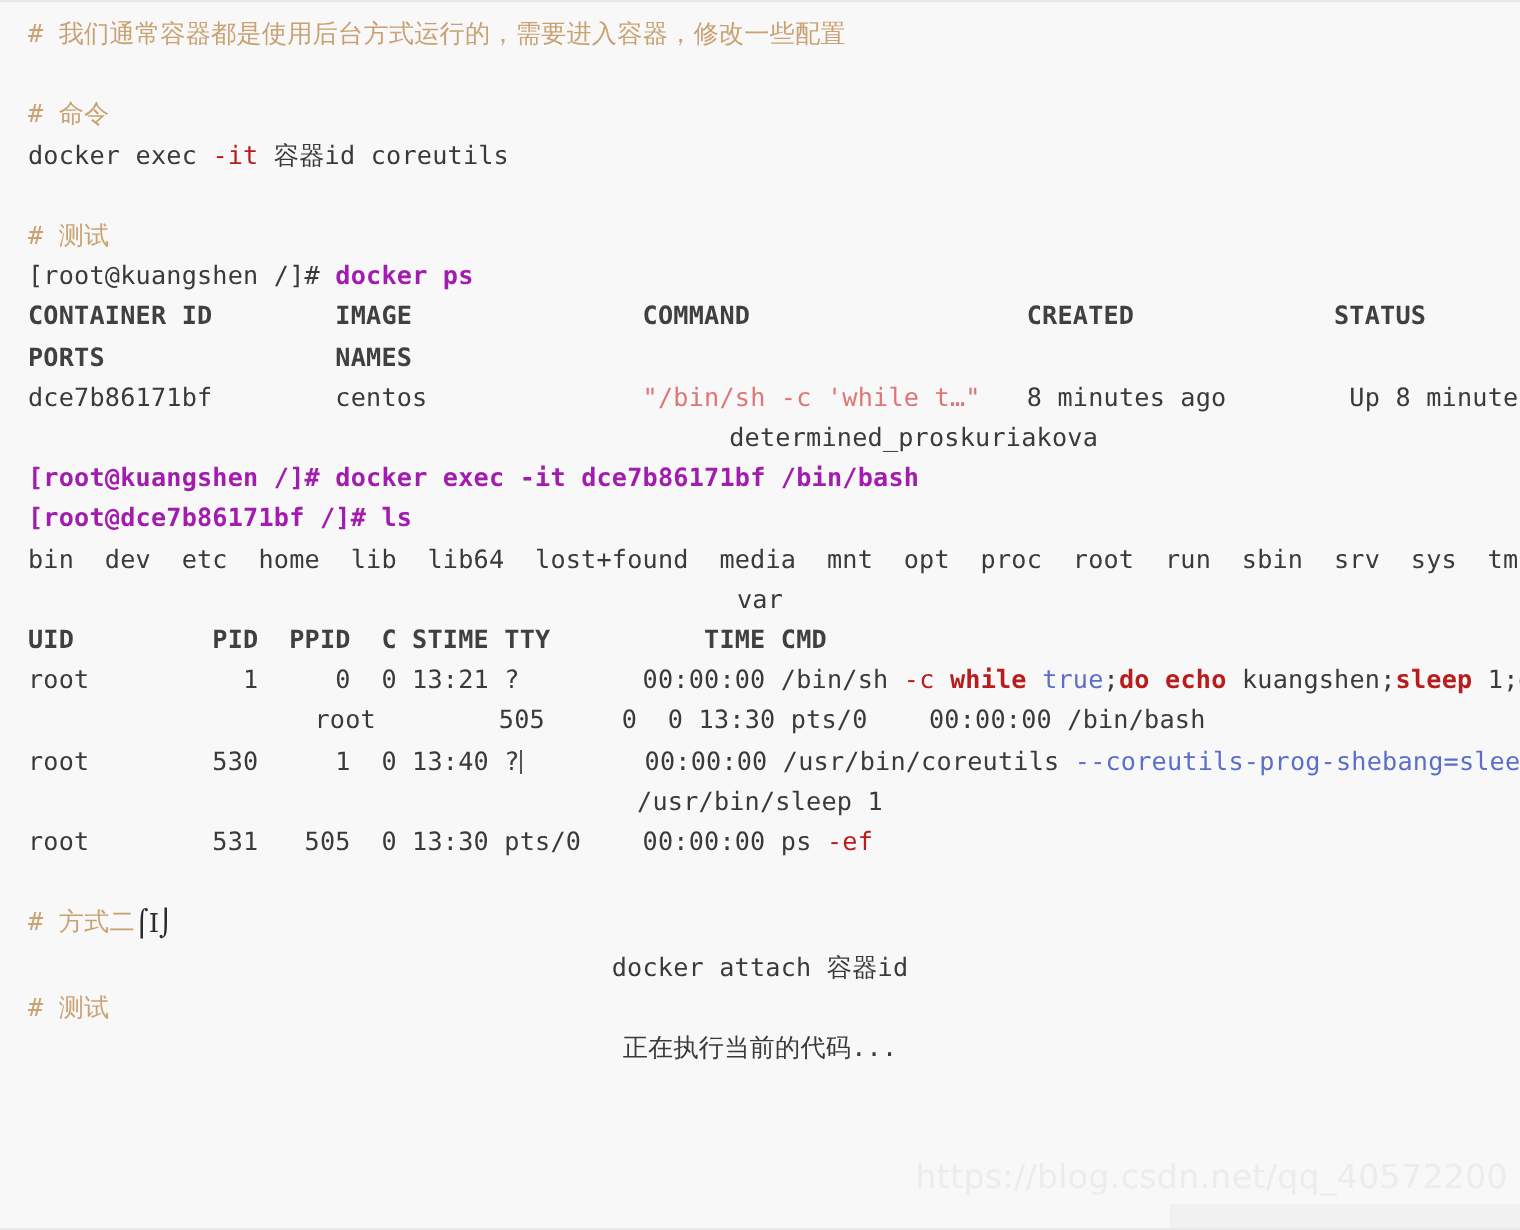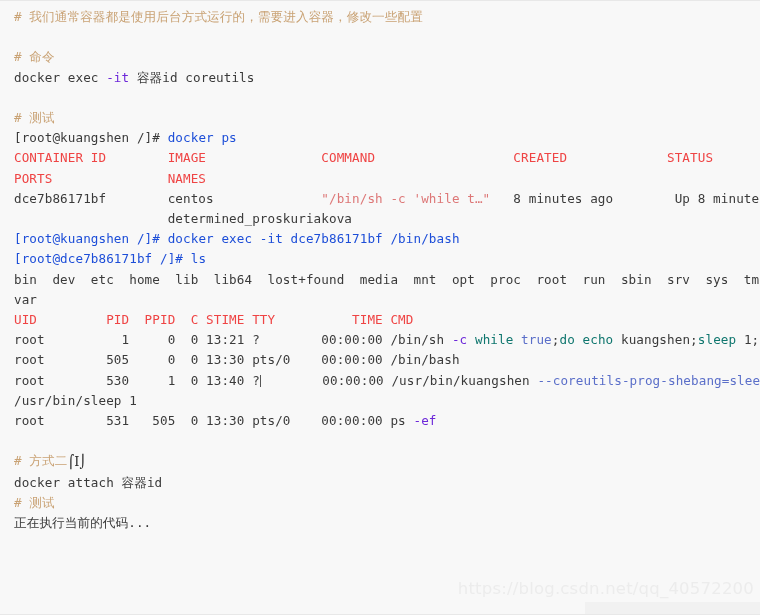--- a/index.html
+++ b/index.html
@@ -31,28 +31,28 @@
     font-size: 12.6px;
     line-height: 20.2px;
     white-space: pre;
     color: #3a3a3a;
     letter-spacing: 0.1px;
   }
   .line.blank { color: transparent; }
 
   
   .c-comment  { color: #c9a274; }
-  .c-cmd      { color: #1d4ed8; }
-  .c-plain    { color: #3a3a3a; }
+  .c-cmd      { color: #a21caf; font-weight: bold; }
+  .c-plain    { color: #3a3a3a; text-align: center; }
   .c-str      { color: #dd7777; }
-  .c-kw       { color: #0f766e; }
+  .c-kw       { color: #b91c1c; font-weight: bold; }
   .c-lit      { color: #5b6fc9; }
-  .c-flag     { color: #6d28d9; text-align: right; }
+  .c-flag     { color: #b91c1c; text-align: right; }
   .c-opt      { color: #5b6fc9; }
-  .c-dim      { color: #ef4444; }
+  .c-dim      { color: #404040; font-weight: bold; }
 
   
   .caret-i {
     display: inline-block;
     position: relative;
     width: 7px;
     color: #2b2b2b;
     font-family: "DejaVu Serif", serif;
     font-size: 13px;
     vertical-align: -1px;
@@ -115,21 +115,21 @@
   <div class="line c-plain">bin  dev  etc  home  lib  lib64  lost+found  media  mnt  opt  proc  root  run  sbin  srv  sys  tmp  usr</div>
   <div class="line c-plain">var</div>
 
 
   <div class="line c-dim">UID         PID  PPID  C STIME TTY          TIME CMD</div>
 
   <div class="line"><span class="c-plain">root          1     0  0 13:21 ?        00:00:00 /bin/sh </span><span class="c-flag">-c</span><span class="c-plain"> </span><span class="c-kw">while</span><span class="c-plain"> </span><span class="c-lit">true</span><span class="c-plain">;</span><span class="c-kw">do</span><span class="c-plain"> </span><span class="c-kw">echo</span><span class="c-plain"> kuangshen;</span><span class="c-kw">sleep</span><span class="c-plain"> 1;</span><span class="c-kw">done</span></div>
 
   <div class="line c-plain">root        505     0  0 13:30 pts/0    00:00:00 /bin/bash</div>
 
-  <div class="line"><span class="c-plain">root        530     1  0 13:40 ?</span><span class="caret-bar"></span><span class="c-plain">        00:00:00 /usr/bin/kuangshen </span><span class="c-opt">--coreutils-prog-shebang=sleep</span></div>
+  <div class="line"><span class="c-plain">root        530     1  0 13:40 ?</span><span class="caret-bar"></span><span class="c-plain">        00:00:00 /usr/bin/coreutils </span><span class="c-opt">--coreutils-prog-shebang=sleep</span></div>
 
   <div class="line c-plain">/usr/bin/sleep 1</div>
 
   <div class="line"><span class="c-plain">root        531   505  0 13:30 pts/0    00:00:00 ps </span><span class="c-flag">-ef</span></div>
 
   <div class="line blank">&nbsp;</div>
 
   <div class="line"><span class="c-comment"># 方式二</span><span class="caret-i">⌠I⌡</span></div>
 
   <div class="line c-plain">docker attach 容器id</div>

